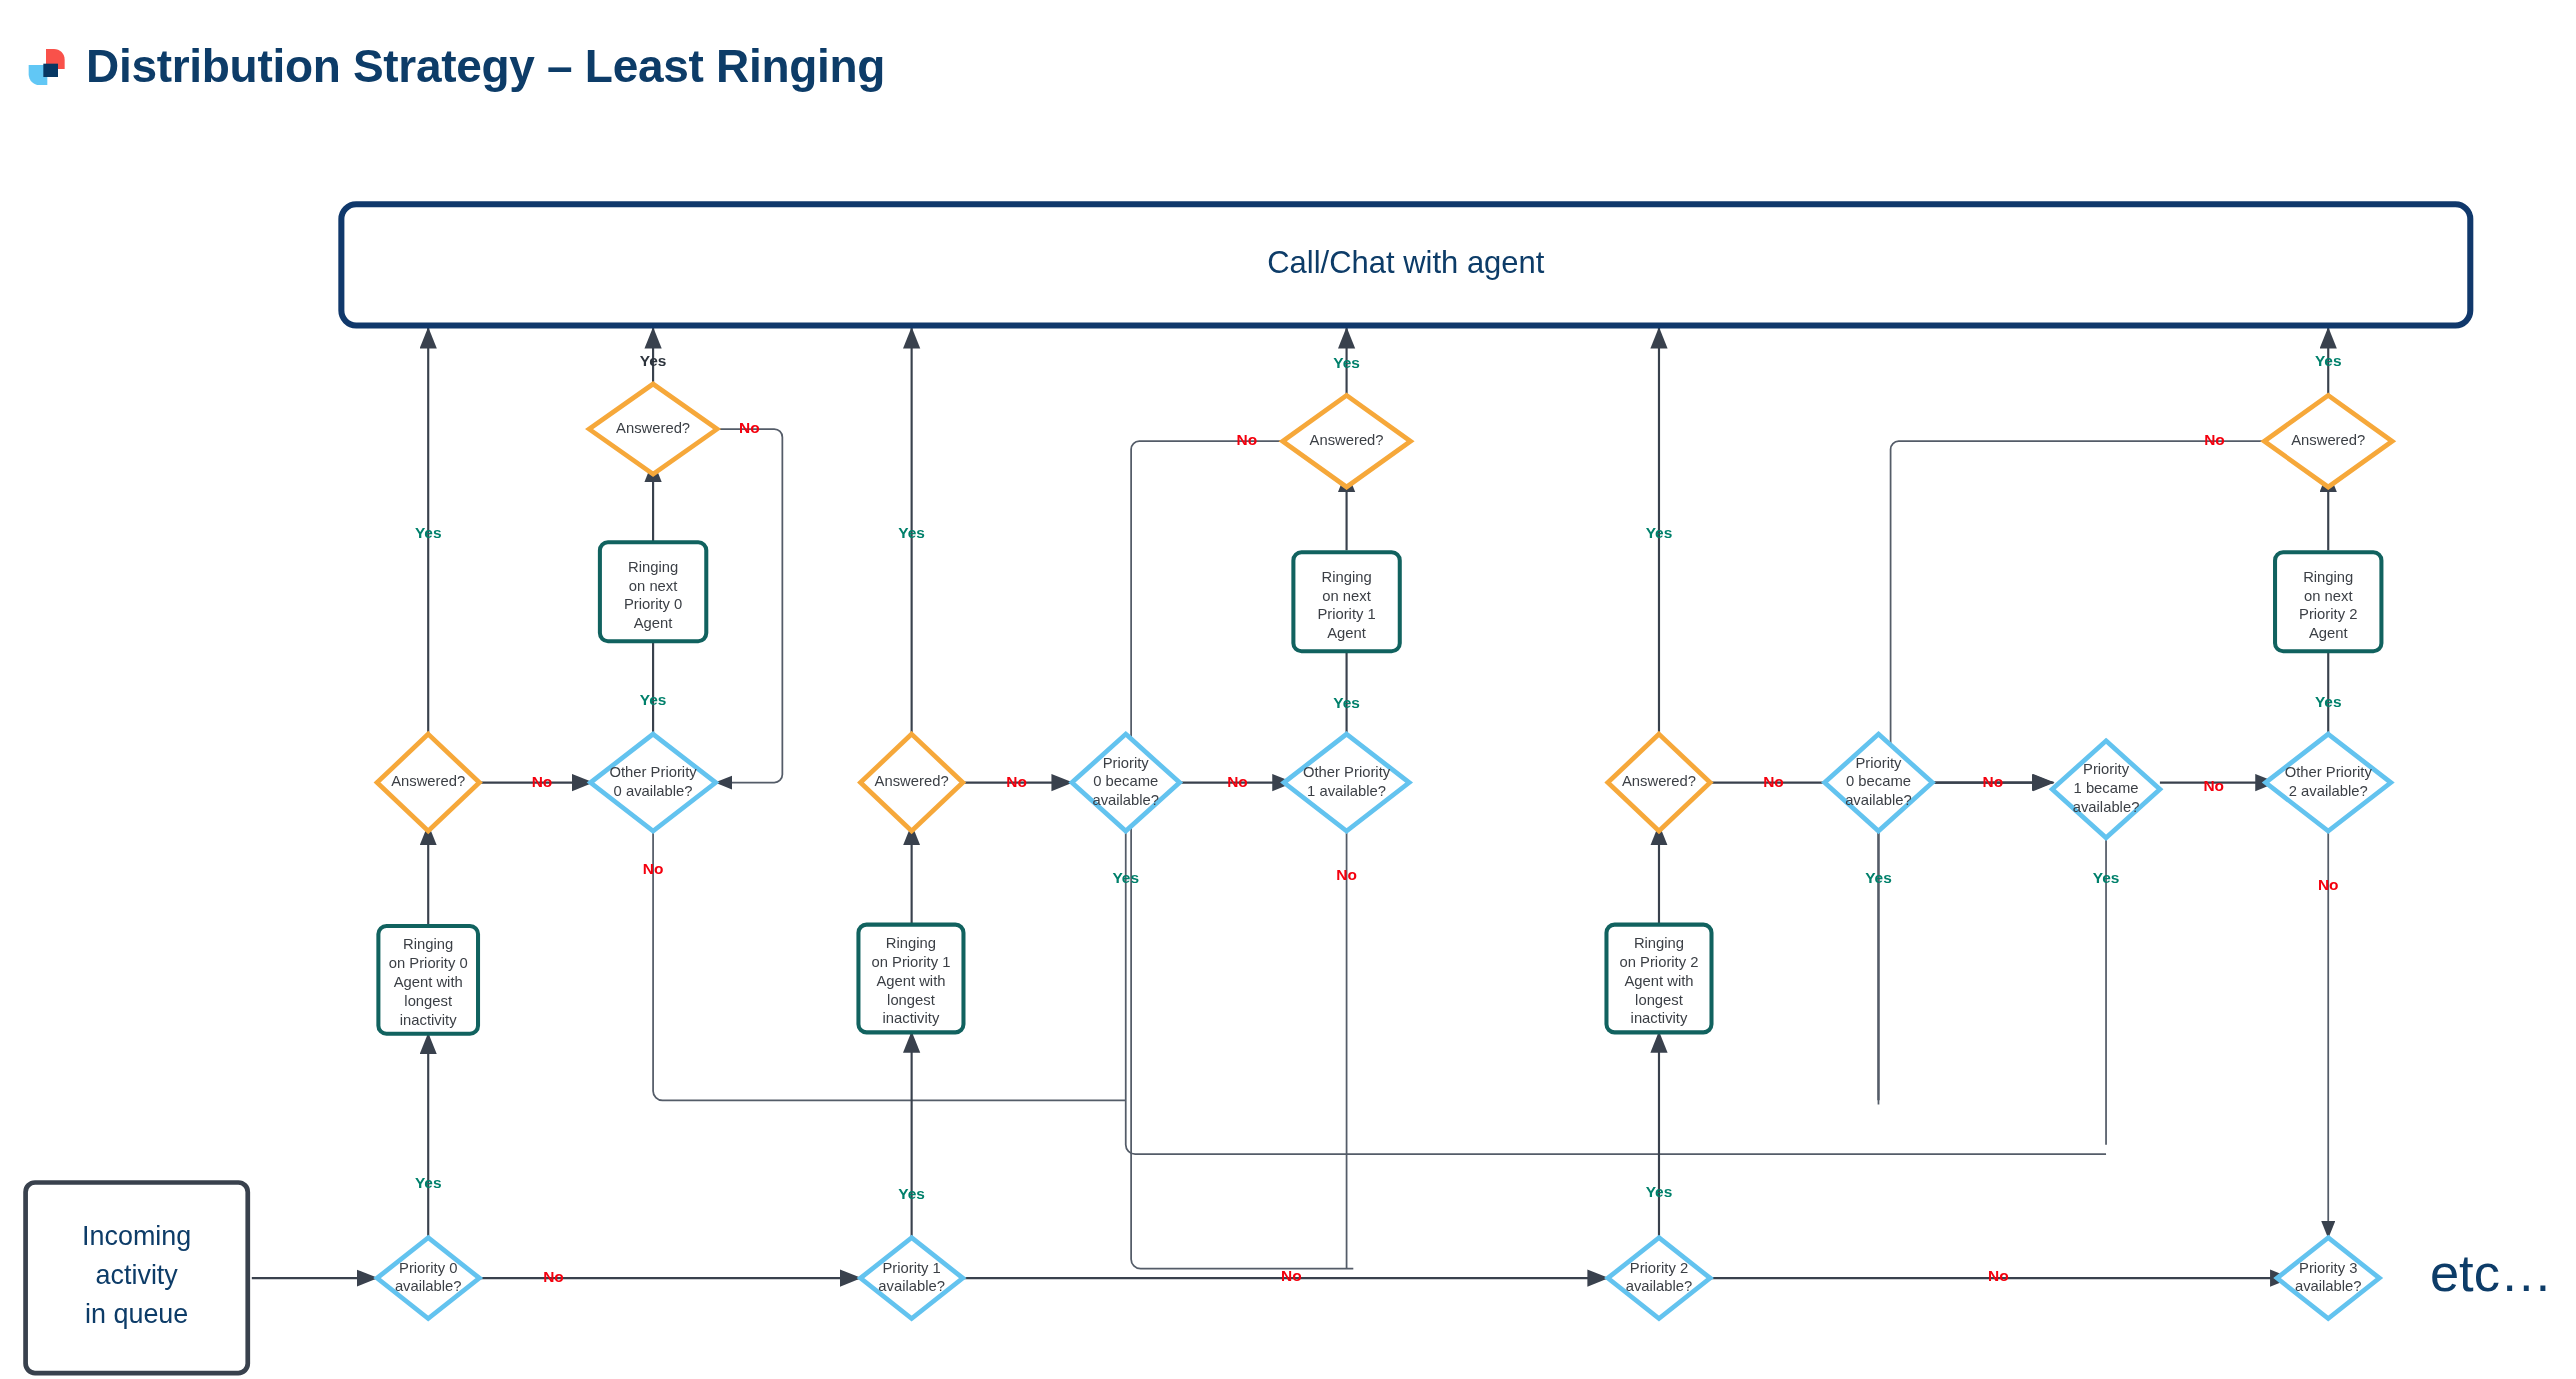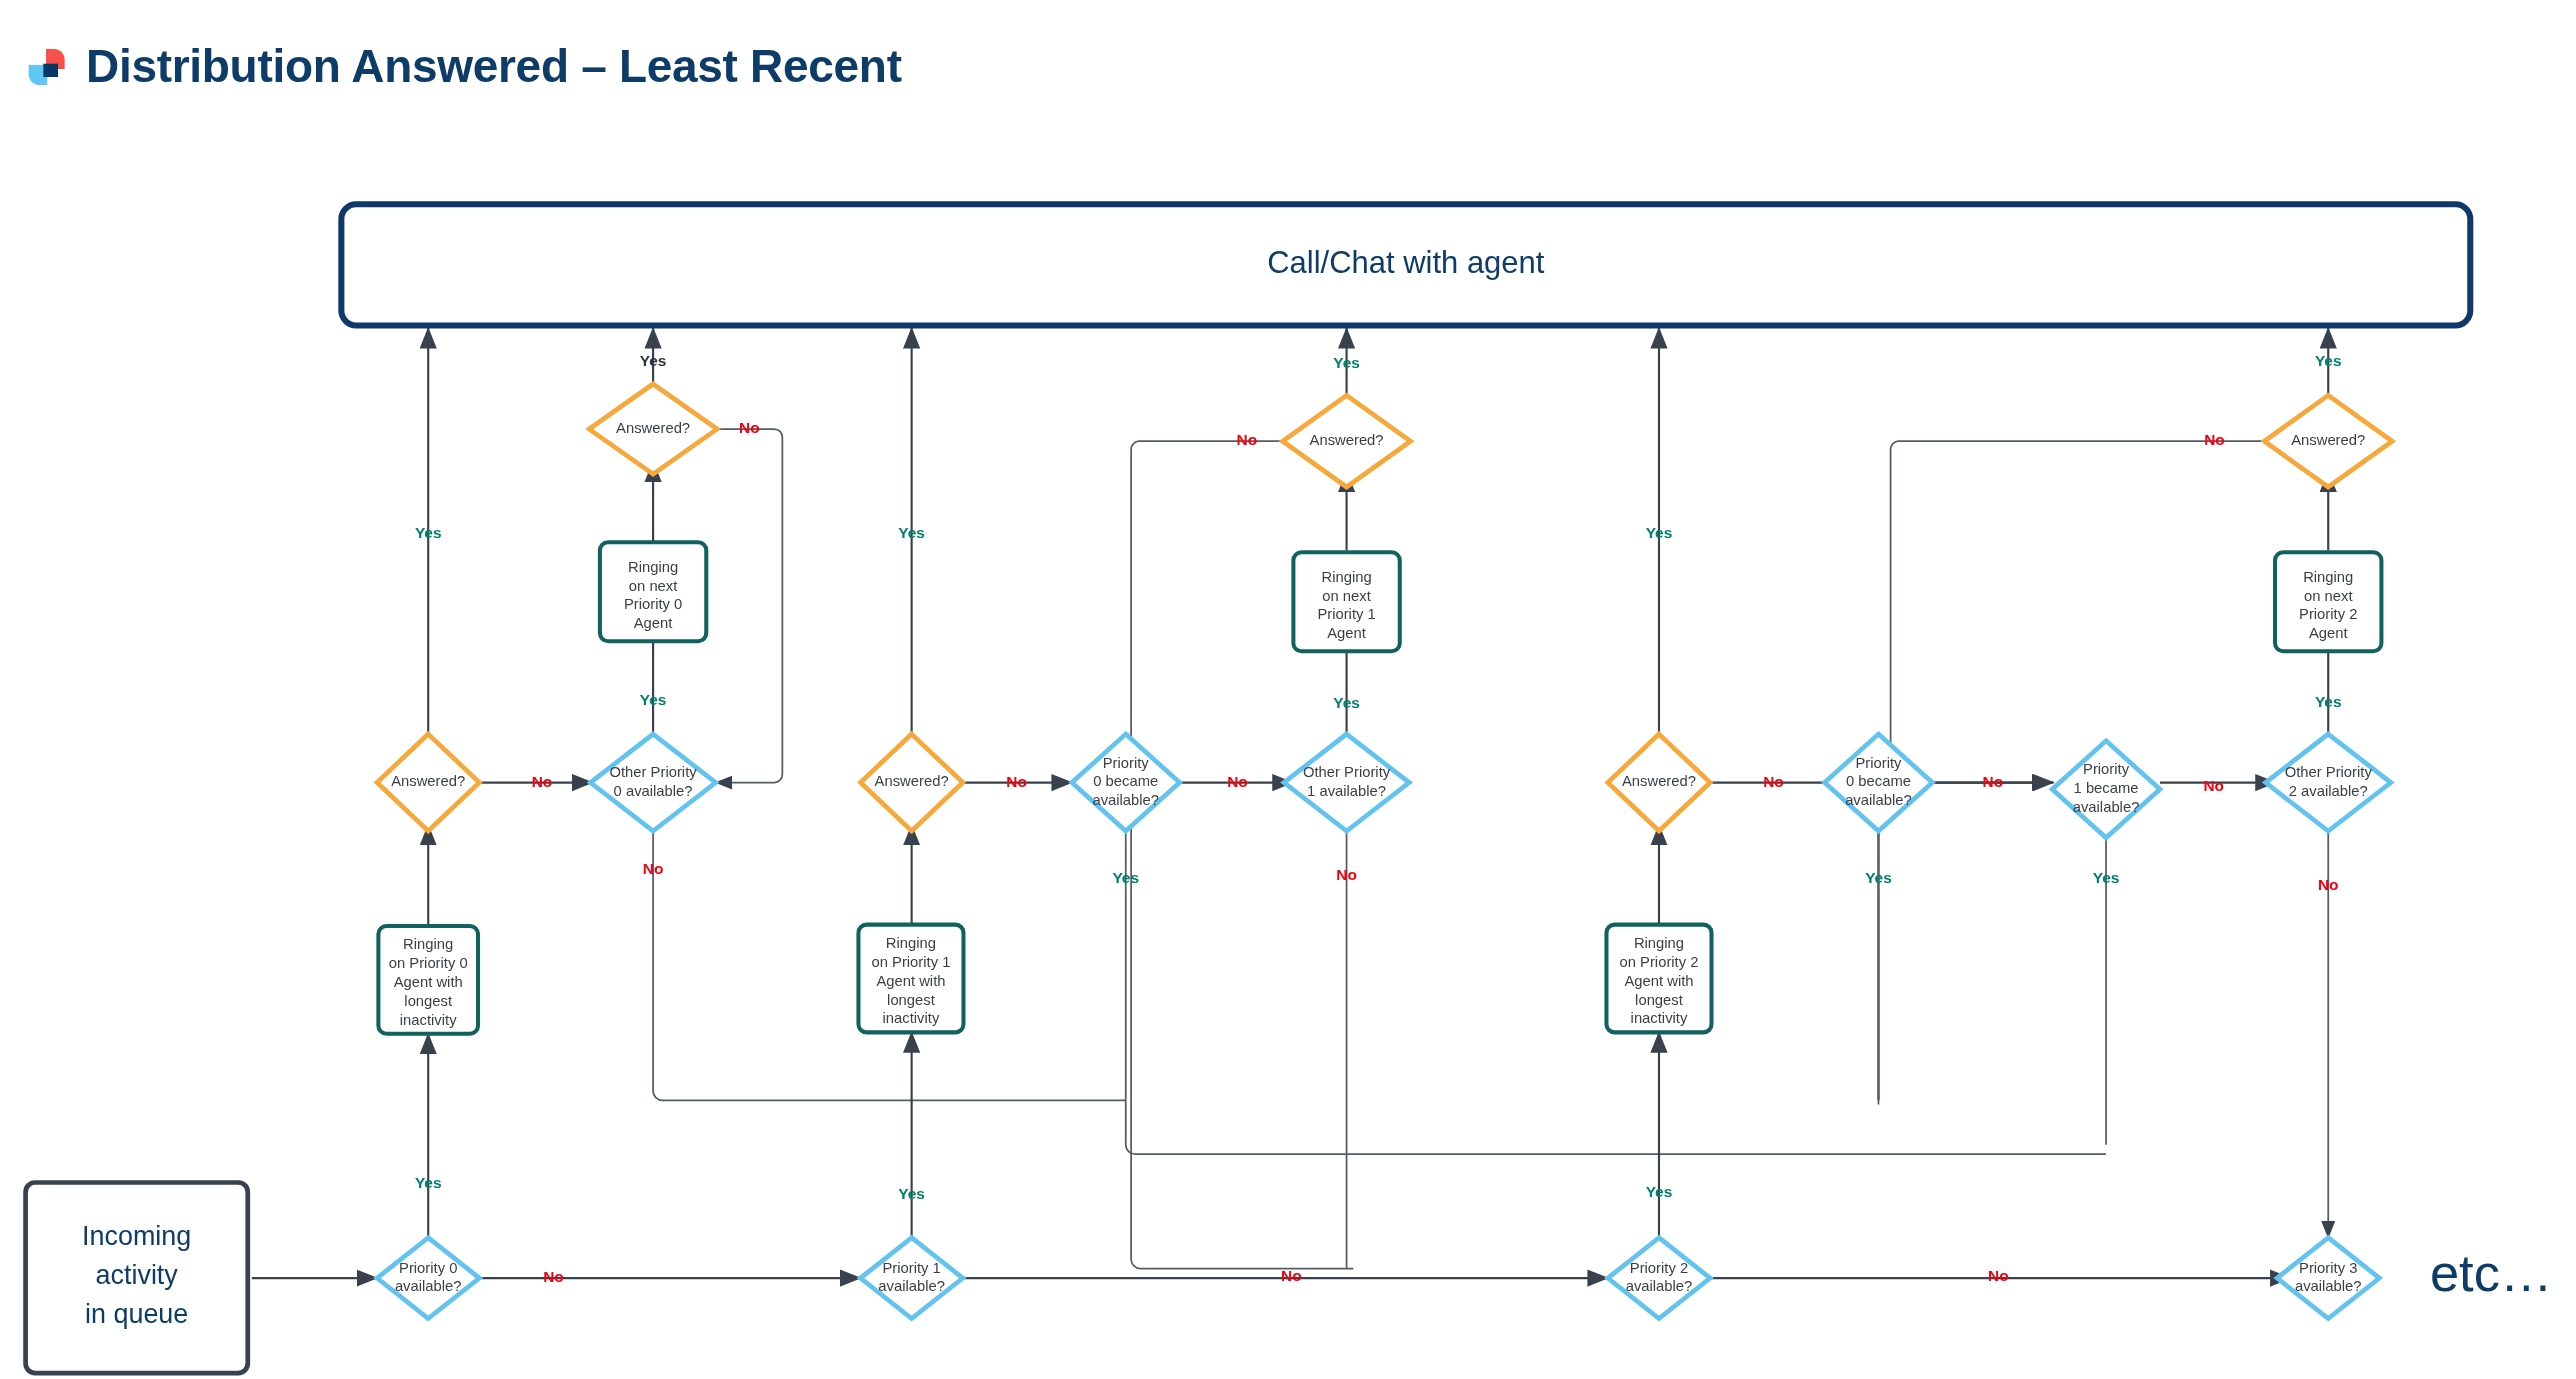--- a/index.html
+++ b/index.html
@@ -42,21 +42,21 @@
 <div id="root">
 
   <div class="header">
     <div class="logo">
       <svg width="40" height="42" viewBox="0 0 60 62">
         <path d="M30 4 h12 a16 16 0 0 1 16 16 v14 h-28 z" fill="#f9514a"></path>
         <path d="M4 28 h28 v30 h-12 a16 16 0 0 1 -16 -16 z" fill="#61c7f5"></path>
         <rect x="26" y="26" width="22" height="20" fill="#073763"></rect>
       </svg>
     </div>
-    <div class="title">Distribution Answered – Least Recent</div>
+    <div class="title">Distribution Strategy – Least Ringing</div>
   </div>
 
   <svg id="canvas" viewBox="0 0 3826 2049">
     <defs>
       <marker id="ah" markerWidth="11" markerHeight="11" refX="9.5" refY="4" orient="auto" markerUnits="strokeWidth">
         <path d="M0,0 L10,4 L0,8 z" fill="#39414d"></path>
       </marker>
     </defs>
 
     <g>

